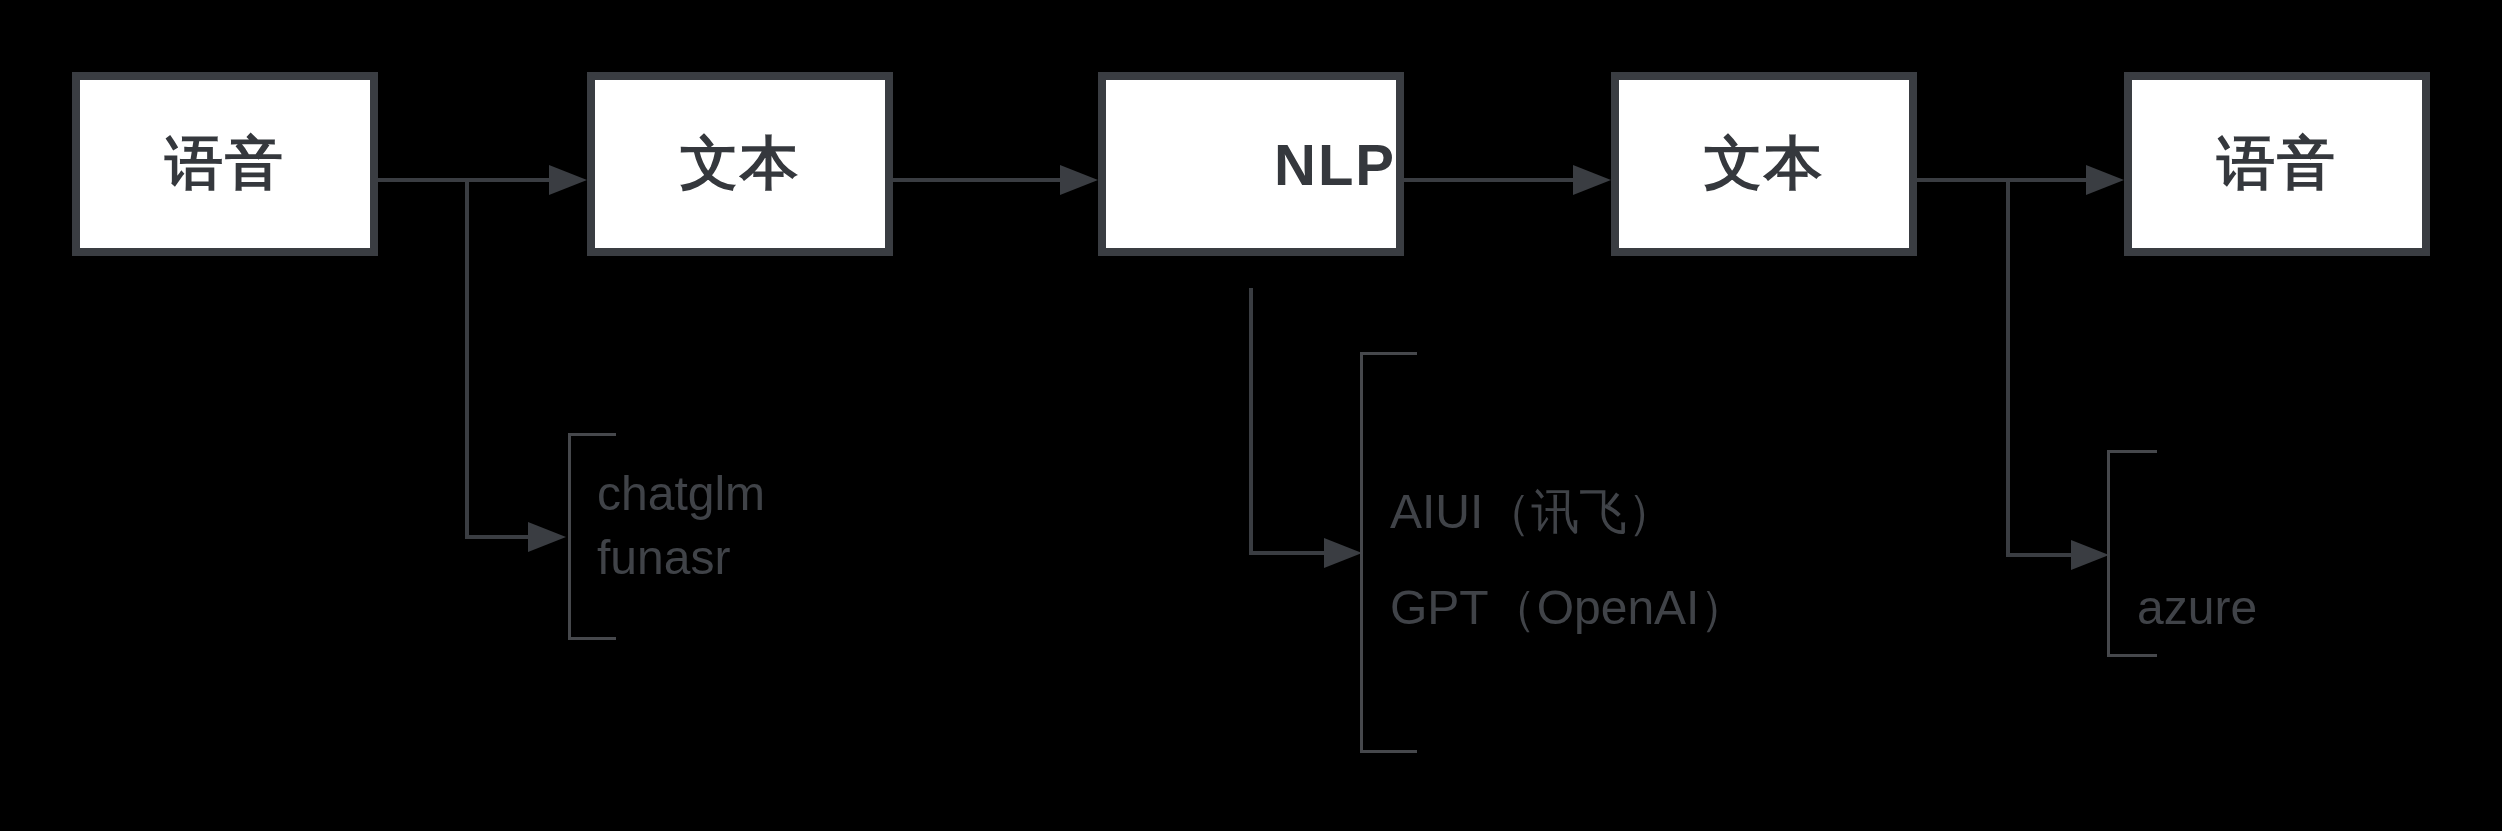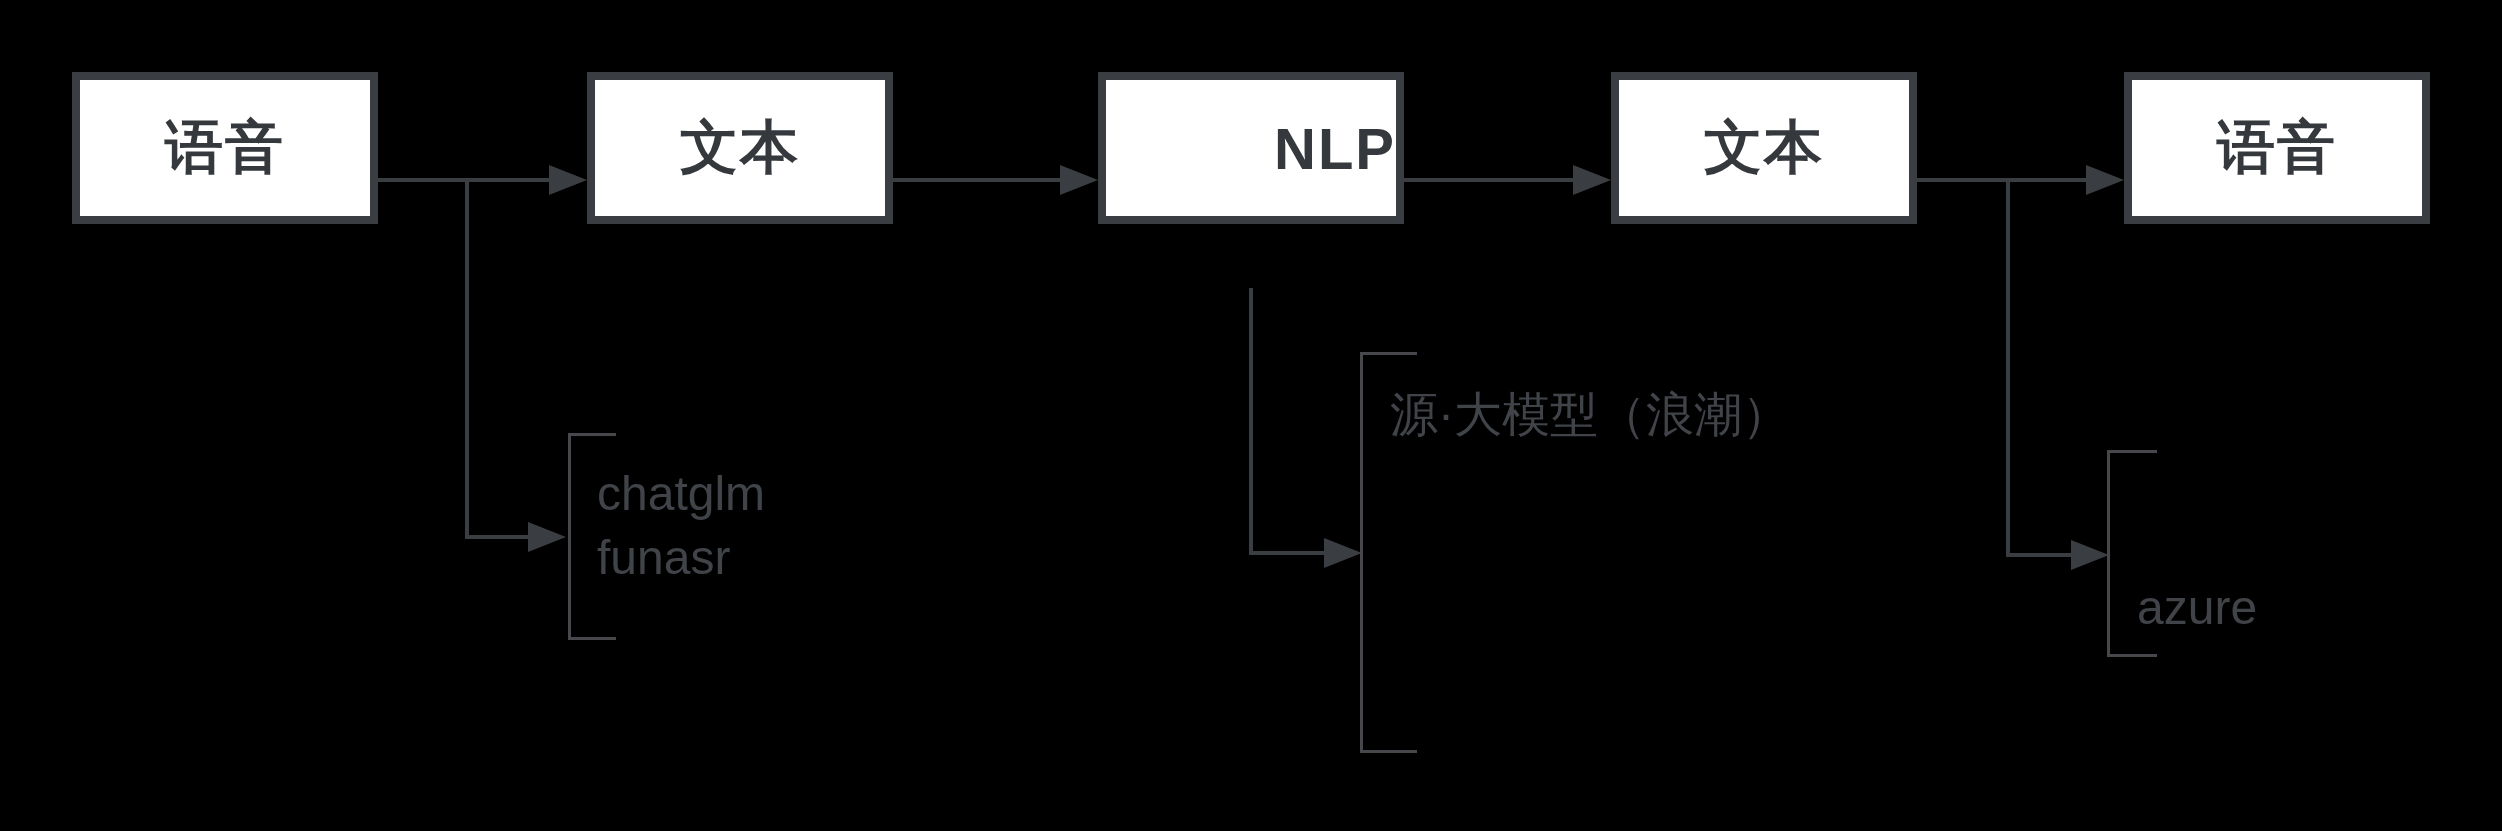--- a/index.html
+++ b/index.html
@@ -4,21 +4,21 @@
 <style>
   html,body{margin:0;padding:0;background:#000;}
   .stage{
     position:relative;
     width:2502px;height:831px;
     background:#000000;
     overflow:hidden;
     font-family:"Liberation Sans", sans-serif;
   }
   .node{
-    position:absolute;top:72px;width:306px;height:152px;
+    position:absolute;top:72px;width:306px;height:184px;
     background:#ffffff;
     border:8px solid #3a3d42;
     box-sizing:border-box;
     display:flex;align-items:center;justify-content:center;
     font-size:58px;font-weight:bold;color:#35383d;
     letter-spacing:2px;
   }
   .hline{position:absolute;height:4px;background:#3a3d42;}
   .vline{position:absolute;width:4px;background:#3a3d42;}
   .ahead{
@@ -78,21 +78,22 @@
   <div class="hline" style="left:465px;top:535px;width:65px;"></div>
   <div class="ahead" style="left:528px;top:522px;"></div>
   <div class="bracket" style="left:568px;top:433px;width:48px;height:207px;"></div>
   <div class="opt" style="left:597px;top:466px;">chatglm</div>
   <div class="opt" style="left:597px;top:530px;">funasr</div>
 
   <div class="vline" style="left:1249px;top:288px;height:267px;"></div>
   <div class="hline" style="left:1249px;top:551px;width:77px;"></div>
   <div class="ahead" style="left:1324px;top:538px;"></div>
   <div class="bracket" style="left:1360px;top:352px;width:57px;height:401px;"></div>
-  <div class="opt" style="left:1390px;top:387px;">源·大模型（浪潮）</div>
+  <div class="opt" style="left:1390px;top:484px;">AIUI（讯飞）</div>
+  <div class="opt" style="left:1390px;top:580px;">GPT（OpenAI）</div>
 
   <div class="vline" style="left:2006px;top:180px;height:377px;"></div>
   <div class="hline" style="left:2006px;top:553px;width:68px;"></div>
   <div class="ahead" style="left:2071px;top:540px;"></div>
   <div class="bracket" style="left:2107px;top:450px;width:50px;height:207px;"></div>
   <div class="opt" style="left:2137px;top:580px;">azure</div>
 
 </div>
 
 </body></html>

